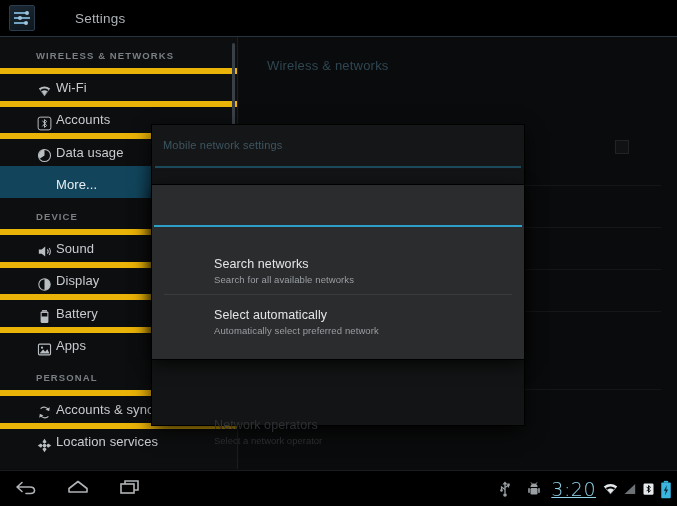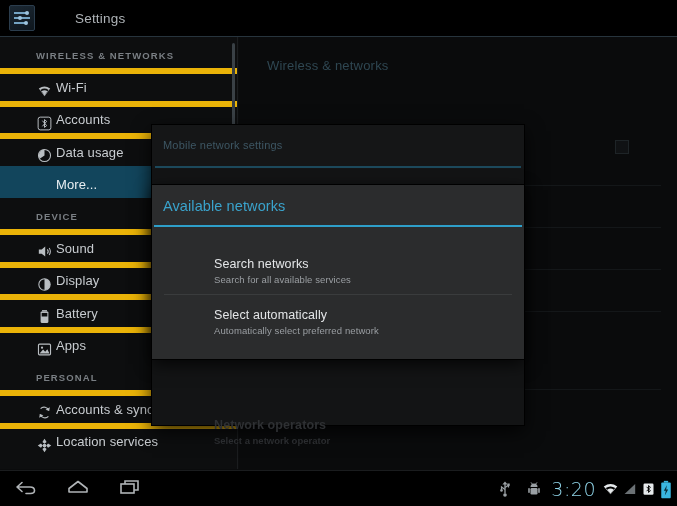--- a/index.html
+++ b/index.html
@@ -87,21 +87,21 @@
     position:absolute; left:152px; top:88px; width:372px; height:300px;
     background:#151617; box-shadow:0 0 0 1px #000, 0 6px 18px rgba(0,0,0,.85);
   }
   #dialog-outer .dlg-title {
     font-size:11px; color:#3d5663; padding:14px 0 0 11px; letter-spacing:.2px;
   }
   #dialog-outer .dlg-rule {
     position:absolute; left:3px; right:3px; top:41px; height:1.5px; background:#1d4a5d;
   }
   #dialog-outer .dlg-body { position:absolute; left:0; top:44px; right:0; bottom:0; background:#131415; }
-  .behind-item { position:absolute; left:62px; top:249px;font-weight:bold; }
+  .behind-item { position:absolute; left:62px; top:249px; }
   .behind-item .bt { font-size:12.5px; color:#2e3033; letter-spacing:.1px; }
   .behind-item .bs { font-size:9.5px; color:#2a2c2f; margin-top:3px; }
 
   
   #dialog-inner {
     position:absolute; left:152px; top:148px; width:372px; height:174px;
     background:#2b2c2d; box-shadow:0 0 0 1px #000, 0 5px 16px rgba(0,0,0,.8);
   }
   #dialog-inner .dlg-title {
     font-size:14.5px; color:#3aa3cc; padding:13px 0 0 11px; letter-spacing:.1px;
@@ -126,20 +126,21 @@
   .navkey { width:52px; height:36px; display:flex; align-items:center; justify-content:center; }
   #statusicons {
     position:absolute; right:4px; top:0; height:36px;
     display:flex; align-items:center; gap:0px;
   }
   .sic { display:flex; align-items:center; justify-content:center; }
   #clock {
     font-size:19px; color:#8fd4e8; letter-spacing:.5px;
     font-family:"DejaVu Sans", sans-serif; font-weight:300;
     margin:0 5px 0 9px;
+    text-decoration:underline;
   }
 </style>
 </head>
 <body>
 
 <div id="screen">
 
   <div id="titlebar">
     <div class="app-icon">
       <i></i>
@@ -282,27 +283,26 @@
       <div class="dlg-rule"></div>
       <div class="dlg-body">
         <div class="behind-item">
           <div class="bt">Network operators</div>
           <div class="bs">Select a network operator</div>
         </div>
       </div>
     </div>
 
     <div id="dialog-inner">
-      <div class="dlg-title">Available networks</div>
       <div class="dlg-rule"></div>
       <div class="dlg-list">
 
         <div class="opt">
           <div class="ot">Search networks</div>
-          <div class="os">Search for all available services</div>
+          <div class="os">Search for all available networks</div>
         </div>
 
         <div class="opt-sep"></div>
 
         <div class="opt">
           <div class="ot">Select automatically</div>
           <div class="os">Automatically select preferred network</div>
         </div>
 
       </div>

